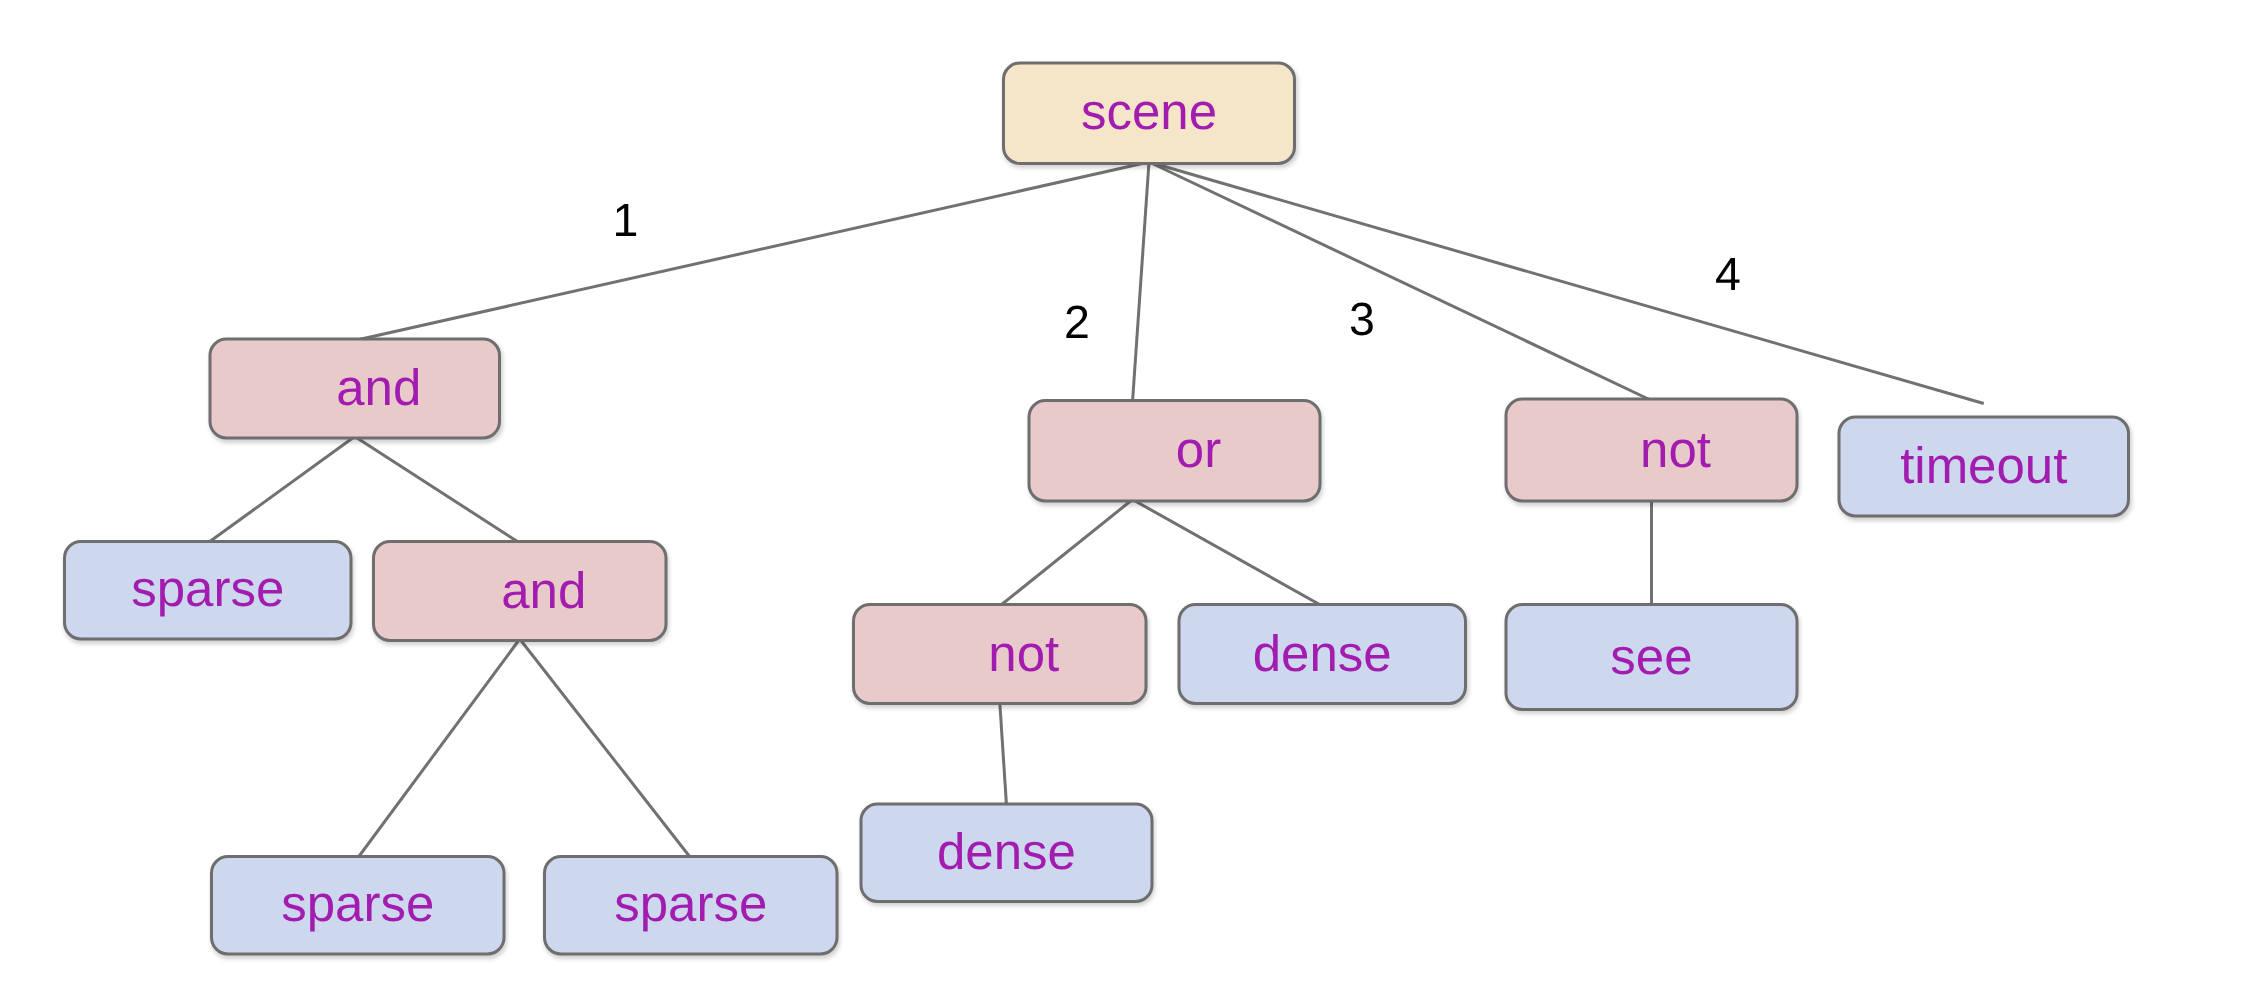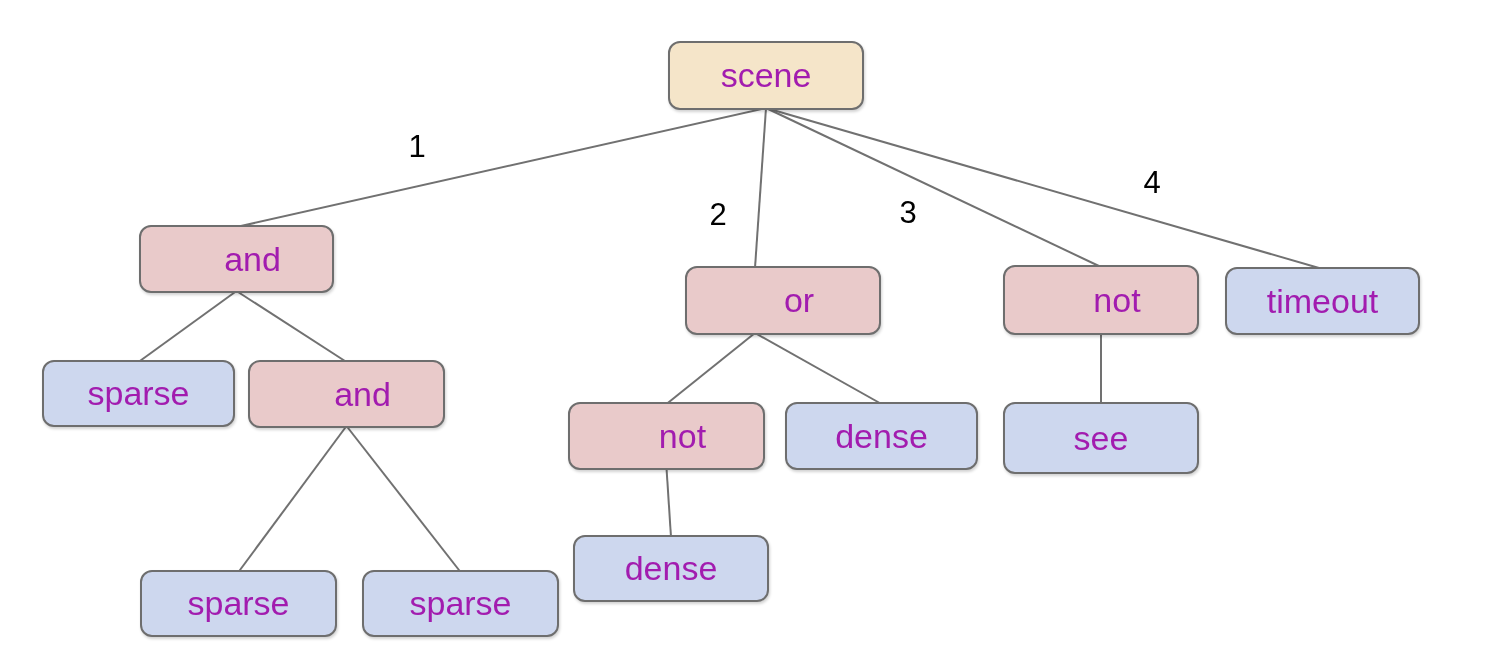--- a/index.html
+++ b/index.html
@@ -65,21 +65,21 @@
     </svg>
 
 <div class="edge-label" style="left: 417px; top: 147px;">1</div>
     <div class="edge-label" style="left: 718px; top: 215px;">2</div>
     <div class="edge-label" style="left: 908px; top: 213px;">3</div>
     <div class="edge-label" style="left: 1152px; top: 183px;">4</div>
     <div class="node root" style="left: 668px; top: 41px; width: 196px; height: 69px;">scene</div>
     <div class="node operator" style="left: 139px; top: 225px; width: 195px; height: 68px;">and</div>
     <div class="node operator" style="left: 657px; top: 266px; width: 196px; height: 69px; margin-left: 28px;">or</div>
     <div class="node operator" style="left: 1003px; top: 265px; width: 196px; height: 70px;">not</div>
-    <div class="node leaf" style="left: 1225px; top: 267px; width: 195px; height: 68px;">timeout</div>
+    <div class="node leaf" style="left: 1225px; top: 277px; width: 195px; height: 68px;">timeout</div>
     <div class="node leaf" style="left: 42px; top: 360px; width: 193px; height: 67px;">sparse</div>
     <div class="node operator" style="left: 248px; top: 360px; width: 197px; height: 68px;">and</div>
     <div class="node operator" style="left: 568px; top: 402px; width: 197px; height: 68px;">not</div>
     <div class="node leaf" style="left: 785px; top: 402px; width: 193px; height: 68px;">dense</div>
     <div class="node leaf" style="left: 1003px; top: 402px; width: 196px; height: 72px;">see</div>
     <div class="node leaf" style="left: 140px; top: 570px; width: 197px; height: 67px;">sparse</div>
     <div class="node leaf" style="left: 362px; top: 570px; width: 197px; height: 67px;">sparse</div>
     <div class="node leaf" style="left: 573px; top: 535px; width: 196px; height: 67px;">dense</div>
   </div>
 

